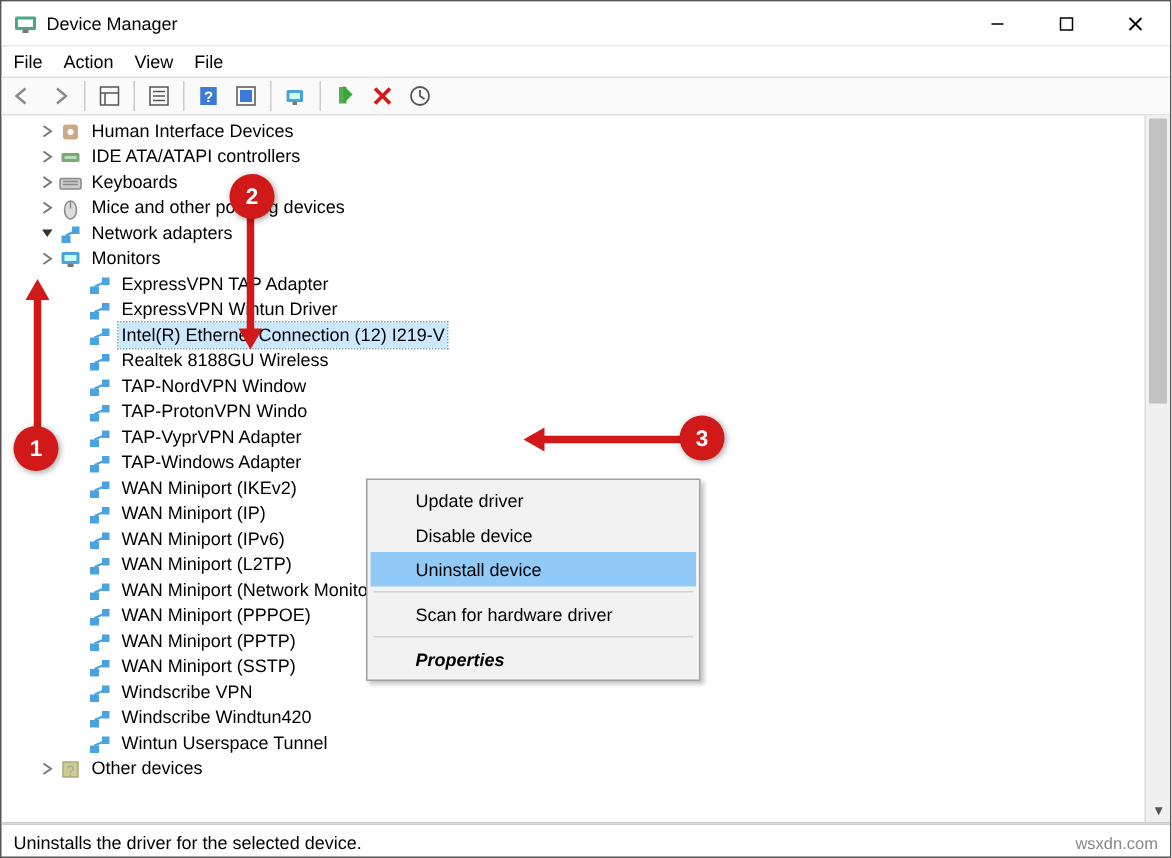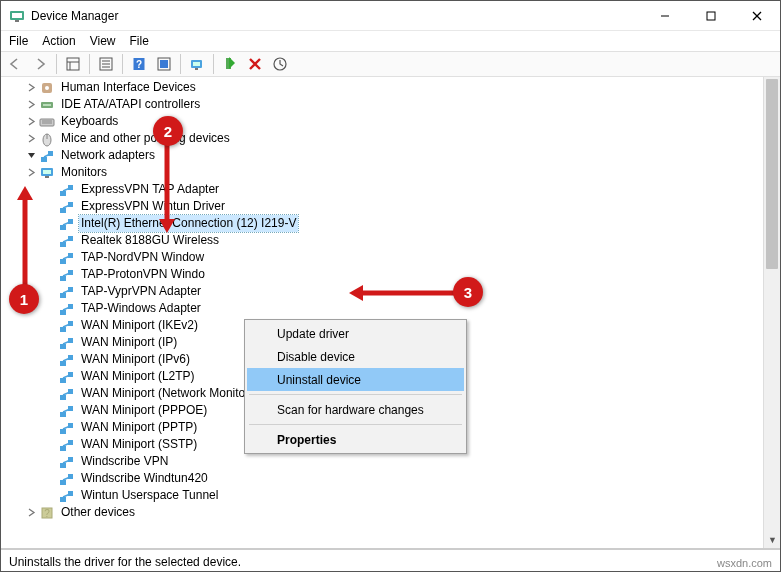--- a/index.html
+++ b/index.html
@@ -27,21 +27,21 @@
   .row { height:17px; display:flex; align-items:center; white-space:nowrap; font-size:12px; line-height:17px;text-align:right;}
   .row .expander { width:16px; display:inline-flex; align-items:center; justify-content:center; color:#777; font-size:10px;}
   .row .icon { width:16px; height:16px; margin-right:4px; display:inline-flex; align-items:center; justify-content:center; }
   .row .label { padding:0 2px; }
   .row.selected .label { background:#cce8ff; outline:1px dotted #7ab; }
   .indent { display:inline-block; }
   .i1 { width:18px; } .i3 { width:54px; }
   .context-menu { position:absolute; left:207px; top:242px; width:223px; background:#f2f2f2; border:1px solid #a0a0a0; box-shadow:2px 2px 3px rgba(0,0,0,0.25); z-index:10; padding:2px;margin-left:36px;}
   .cm-item { height:23px; display:flex; align-items:center; padding:0 10px 0 30px; font-size:12px; }
   .cm-item.highlight { background:#91c9f7; }
-  .cm-item.bold { font-weight:bold; }
+  .cm-item.bold { font-weight:bold;font-style:italic; }
   .cm-sep { height:1px; background:#d0d0d0; margin:3px 2px; }
   .callout { position:absolute; z-index:20; width:30px; height:30px; border-radius:50%; background:#d11919; color:#fff; font-weight:bold; font-size:15px; display:flex; align-items:center; justify-content:center; box-shadow:1px 1px 4px rgba(0,0,0,0.4);}
   .arrow-red { position:absolute; z-index:19; }
   svg.ic { width:16px; height:16px; }
 </style>
 </head>
 <body>
 
 <div class="window">
 
@@ -474,21 +474,21 @@
       <div class="scroll-arrow">▲</div>
       <div class="scroll-thumb"></div>
       <div class="scroll-arrow bottom">▼</div>
     </div>
 
     <div class="context-menu" id="cmenu">
         <div class="cm-item">Update driver</div>
         <div class="cm-item">Disable device</div>
         <div class="cm-item highlight">Uninstall device</div>
         <div class="cm-sep"></div>
-        <div class="cm-item">Scan for hardware changes</div>
+        <div class="cm-item">Scan for hardware driver</div>
         <div class="cm-sep"></div>
         <div class="cm-item bold">Properties</div>
       </div>
 
     <div class="callout" style="left:8px; top:207px;">1</div>
     <div class="callout" style="left:152px; top:39px;">2</div>
     <div class="callout" style="left:452px; top:200px;">3</div>
 
     <svg class="arrow-red" style="left:16px; top:109px;" width="16" height="100">
       <line x1="8" y1="100" x2="8" y2="10" stroke="#d11919" stroke-width="5"></line>

